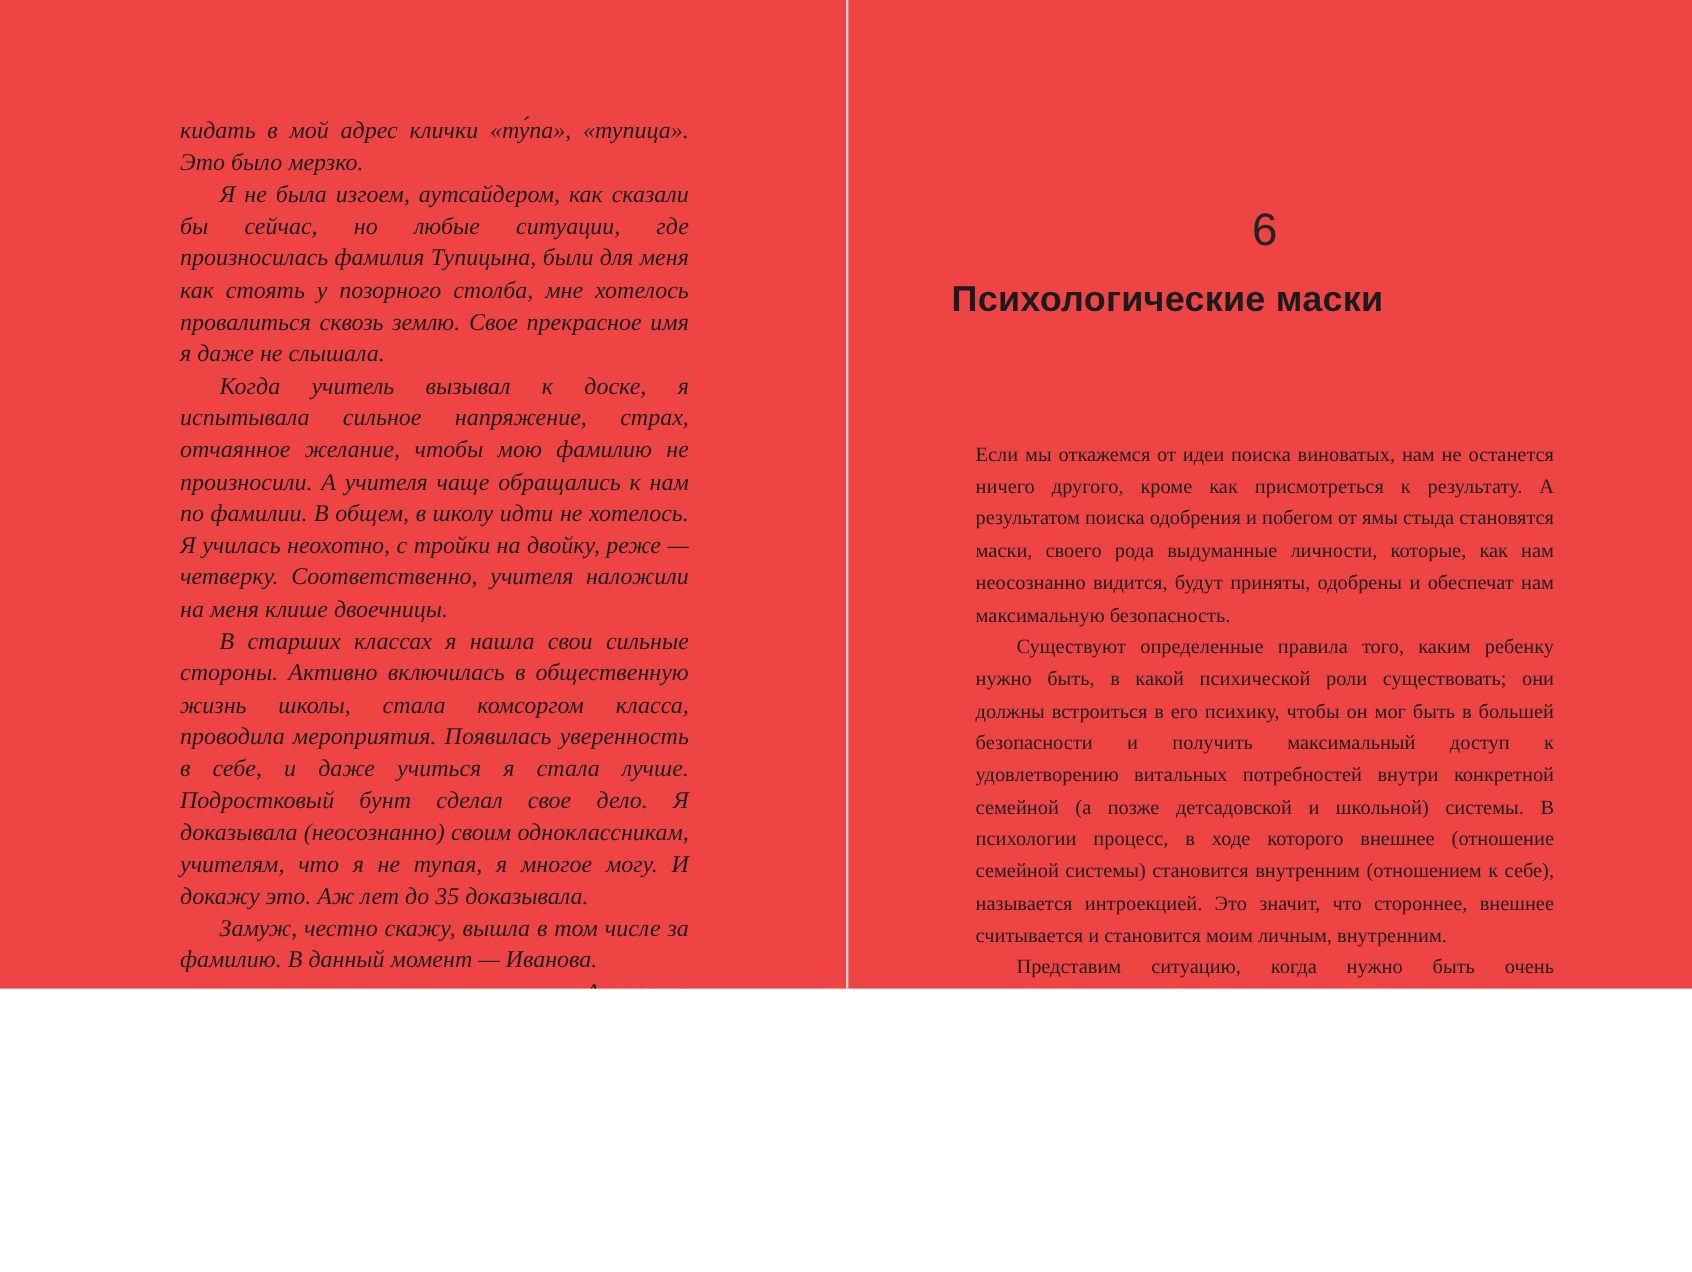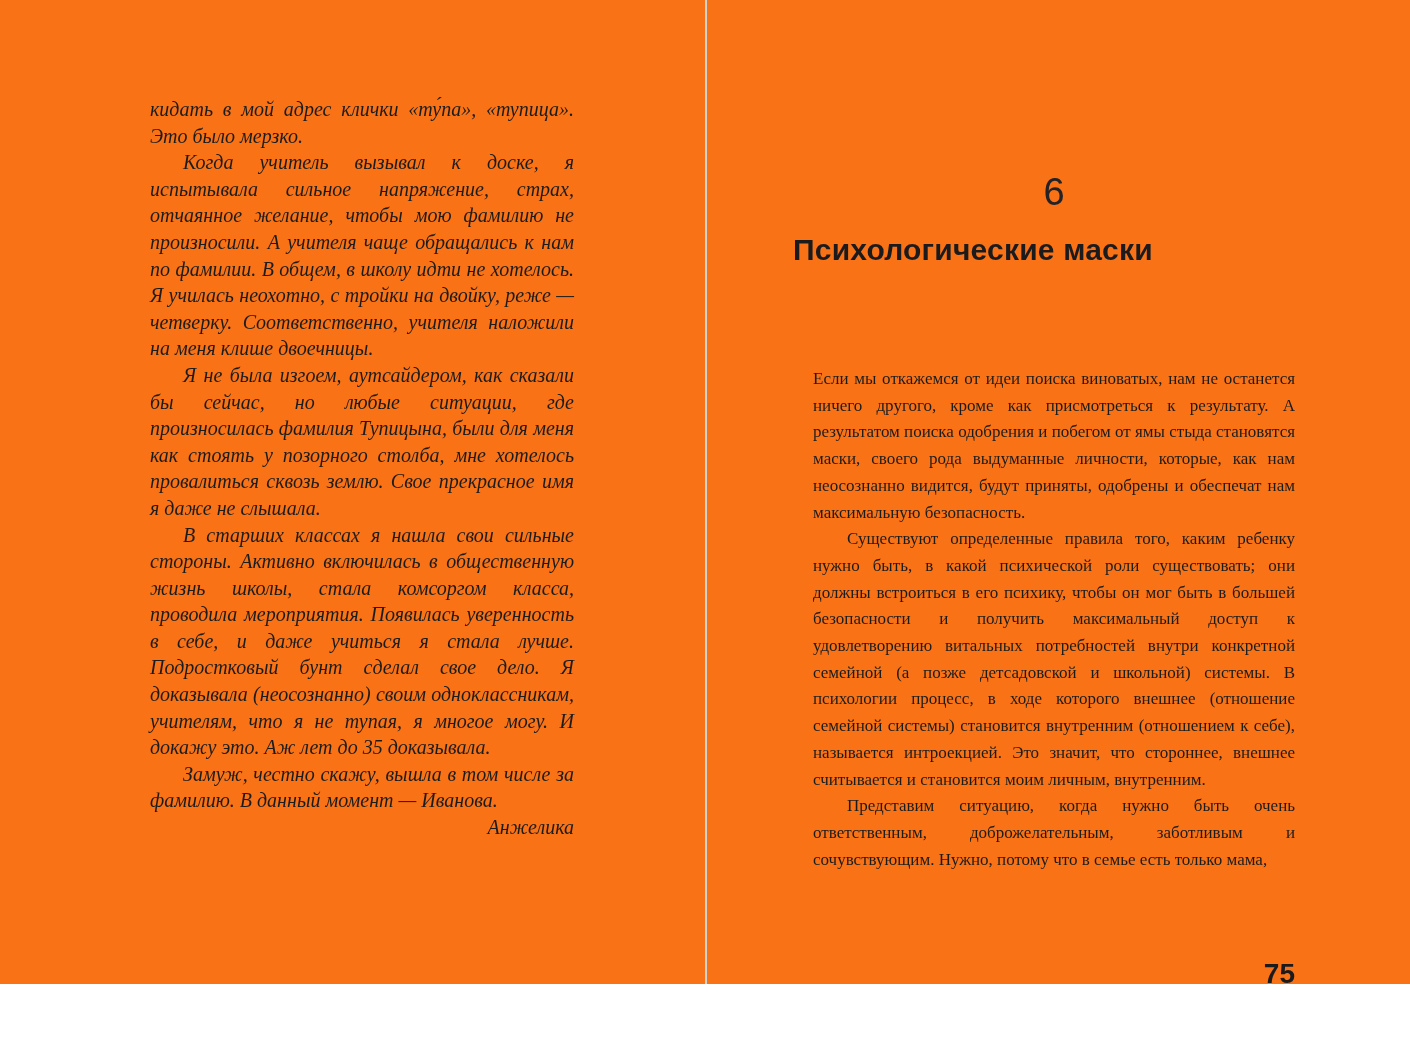--- a/index.html
+++ b/index.html
@@ -3,22 +3,22 @@
 <meta charset="utf-8">
 <style>
   html, body {
     margin: 0;
     padding: 0;
     background: #ffffff;
   }
   .spread {
     position: relative;
     width: 1410px;
-    height: 984px;
-    background: #f97316;
+    height: 824px;
+    background: #ef4444;
     overflow: hidden;
   }
   .gutter {
     position: absolute;
     left: 705px;
     top: 0;
     width: 2px;
     height: 1060px;
     background: #d3d3d3;
   }
@@ -108,22 +108,22 @@
 </style>
 </head>
 <body>
 
 <div class="spread">
 
   <div class="gutter"></div>
 
   <div class="left-text">
     <p class="first">кидать в мой адрес клички «ту́па», «тупица». Это было мерзко.</p>
+    <p>Я не была изгоем, аутсайдером, как сказали бы сейчас, но любые ситуации, где произносилась фамилия Тупицына, были для меня как стоять у позорного столба, мне хотелось провалиться сквозь землю. Свое прекрасное имя я даже не слышала.</p>
     <p>Когда учитель вызывал к доске, я испытывала сильное напряжение, страх, отчаянное желание, чтобы мою фамилию не произносили. А учителя чаще обращались к нам по фамилии. В общем, в школу идти не хотелось. Я училась неохотно, с тройки на двойку, реже — четверку. Соответственно, учителя наложили на меня клише двоечницы.</p>
-    <p>Я не была изгоем, аутсайдером, как сказали бы сейчас, но любые ситуации, где произносилась фамилия Тупицына, были для меня как стоять у позорного столба, мне хотелось провалиться сквозь землю. Свое прекрасное имя я даже не слышала.</p>
     <p>В старших классах я нашла свои сильные стороны. Активно включилась в общественную жизнь школы, стала комсоргом класса, проводила мероприятия. Появилась уверенность в себе, и даже учиться я стала лучше. Подростковый бунт сделал свое дело. Я доказывала (неосознанно) своим одноклассникам, учителям, что я не тупая, я многое могу. И докажу это. Аж лет до 35 доказывала.</p>
     <p>Замуж, честно скажу, вышла в том числе за фамилию. В данный момент — Иванова.</p>
     <p class="signature">Анжелика</p>
   </div>
 
   <div class="right-page">
     <div class="chapter-number">6</div>
     <div class="chapter-title">Психологические маски</div>
     <div class="right-body">
       <p class="first">Если мы откажемся от идеи поиска виноватых, нам не останется ничего другого, кроме как присмотреться к результату. А результатом поиска одобрения и побегом от ямы стыда становятся маски, своего рода выдуманные личности, которые, как нам неосознанно видится, будут приняты, одобрены и обеспечат нам максимальную безопасность.</p>

